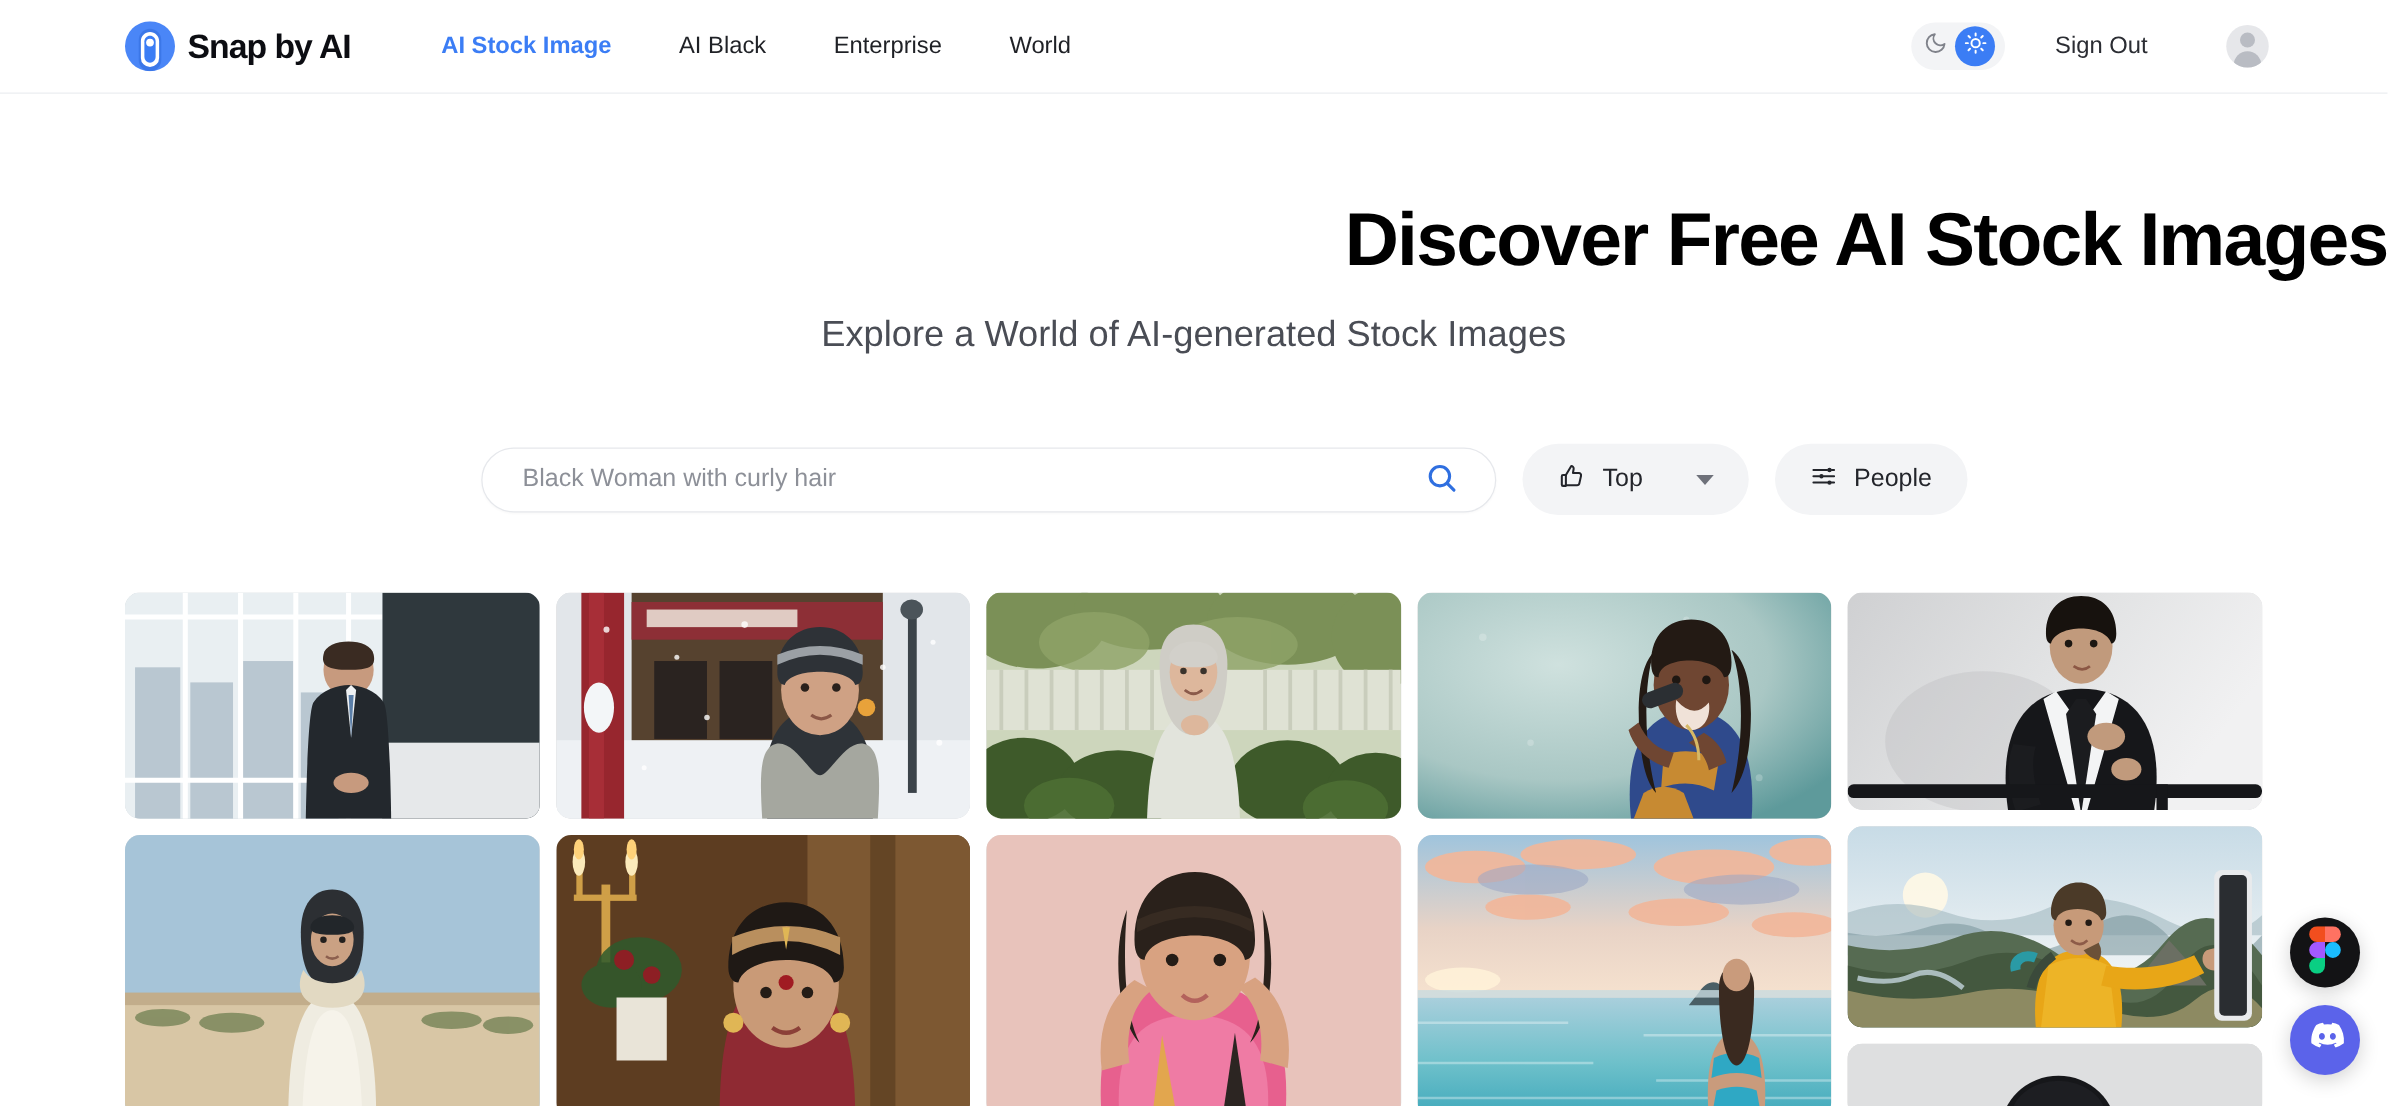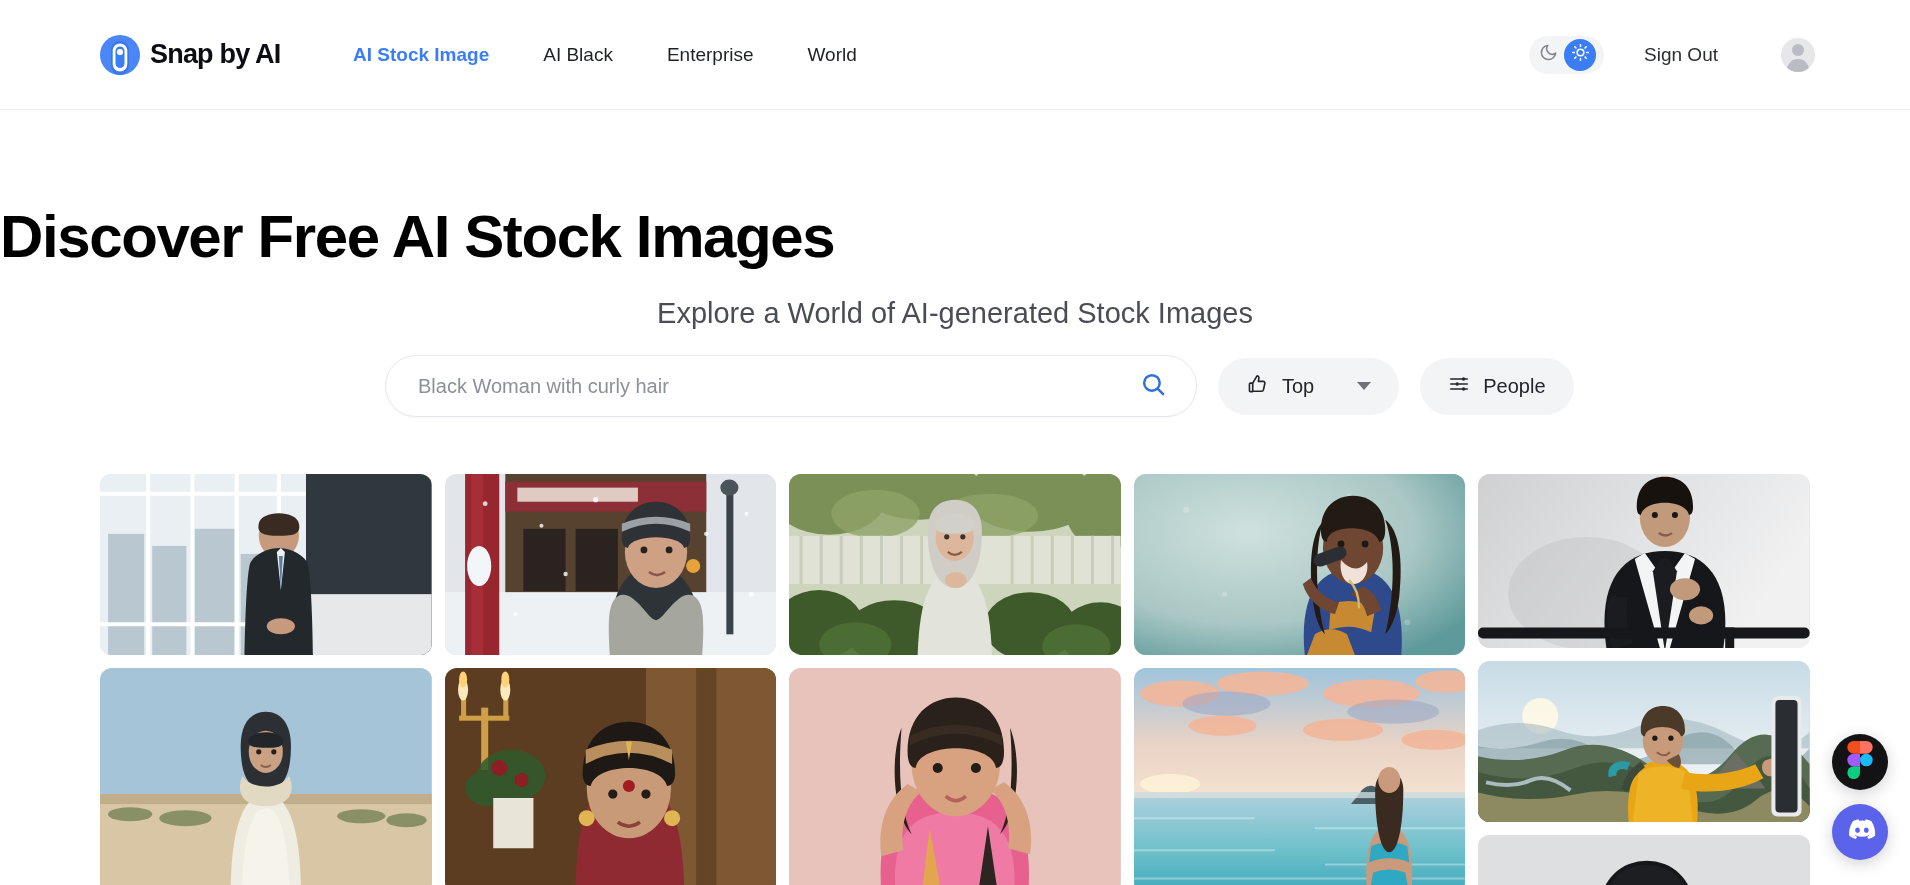--- a/index.html
+++ b/index.html
@@ -7,21 +7,21 @@
     width: 1910px; height: 885px;
     overflow: hidden;
     background: #ffffff;
     font-family: "Liberation Sans", sans-serif;
     -webkit-font-smoothing: antialiased;
   }
 
   
   .header {
     position: absolute; top: 0; left: 0;
-    width: 1910px; height: 110px;
+    width: 1910px; height: 75px;
     background: #ffffff;
     border-bottom: 1px solid #eceef1;
     display: flex; align-items: center;
   }
   .brand {
     position: absolute; left: 100px; top: 50%;
     transform: translateY(-50%);
     display: flex; align-items: center; gap: 10px;
     cursor: pointer;
   }
@@ -76,36 +76,36 @@
   }
   .avatar::after {
     content: ""; position: absolute;
     width: 22px; height: 16px; border-radius: 11px 11px 0 0;
     background: #b9bcc3; left: 6px; top: 21px;
   }
 
   
   .hero { position: absolute; top: 87px; left: 0; width: 1910px; }
   .hero-title {
-    text-align: left; margin-top: 117px;
+    text-align: right; margin-top: 72px;
     font-size: 60px; font-weight: 700; letter-spacing: -1.4px;
     color: #000000; line-height: 1.1;
   }
   .hero-sub {
     text-align: center; margin-top: 27px;
     font-size: 29px; font-weight: 400; color: #4a4d55;
   }
 
   
   .search-row {
     position: absolute; top: 355px; left: 385px;
     display: flex; align-items: center; gap: 21px;
   }
   .search-box {
-    width: 812px; height: 62px;
+    width: 812px; height: 52px;
     border: 1px solid #e6e8ec; border-radius: 31px;
     background: #fff;
     display: flex; align-items: center;
     padding: 0 26px 0 32px;
     box-shadow: 0 1px 2px rgba(16,24,40,0.03);
   }
   .search-input {
     flex: 1; border: none; outline: none; background: transparent;
     font-size: 20px; color: #1f2126;
     font-family: "Liberation Sans", sans-serif;

